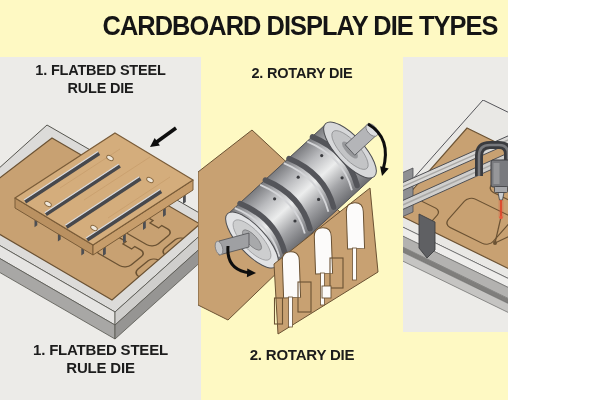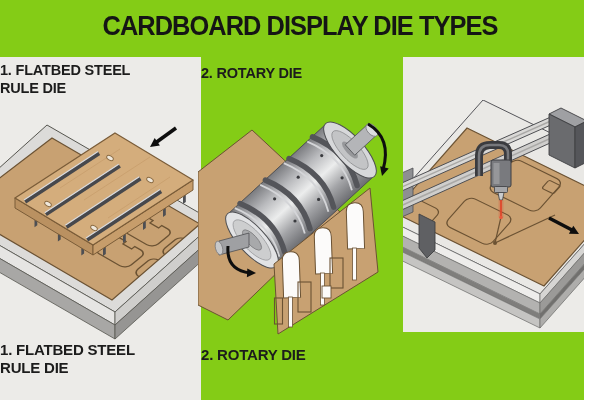--- a/index.html
+++ b/index.html
@@ -1,29 +1,29 @@
 <!DOCTYPE html>
 <html><head>
 <meta charset="utf-8">
 <style>
   html,body{margin:0;padding:0;}
   .canvas{
-    position:relative;width:584px;height:400px;overflow:hidden;
-    background:#84cc16;font-family:"Liberation Sans",sans-serif;
+    position:relative;width:508px;height:400px;overflow:hidden;
+    background:#fef9c3;font-family:"Liberation Sans",sans-serif;
   }
   .card{position:absolute;background:#ecebe8;}
   .card-left{left:0;top:57px;width:201px;height:343px;}
   .card-right{left:403px;top:57px;width:197px;height:275px;}
   .title{
     position:absolute;top:11px;left:0;width:600px;text-align:center;
     font-size:27px;font-weight:bold;color:#151515;letter-spacing:-1px;
     transform:scaleX(.94);transform-origin:50% 50%;white-space:nowrap;
   }
   .hdr,.cap{
-    position:absolute;text-align:left;font-weight:bold;color:#1c1c1c;
+    position:absolute;text-align:center;font-weight:bold;color:#1c1c1c;
     line-height:1.22;letter-spacing:-.2px;
   }
   .hdr{font-size:14.5px;}
   .cap{font-size:15px;}
   .hdr-1{left:0;top:62px;width:201px;}
   .hdr-2{left:201px;top:65px;width:202px;}
   .hdr-3{left:403px;top:64px;width:197px;}
   .cap-1{left:0;top:341px;width:201px;}
   .cap-2{left:201px;top:346px;width:202px;}
   .illus{position:absolute;display:block;}

